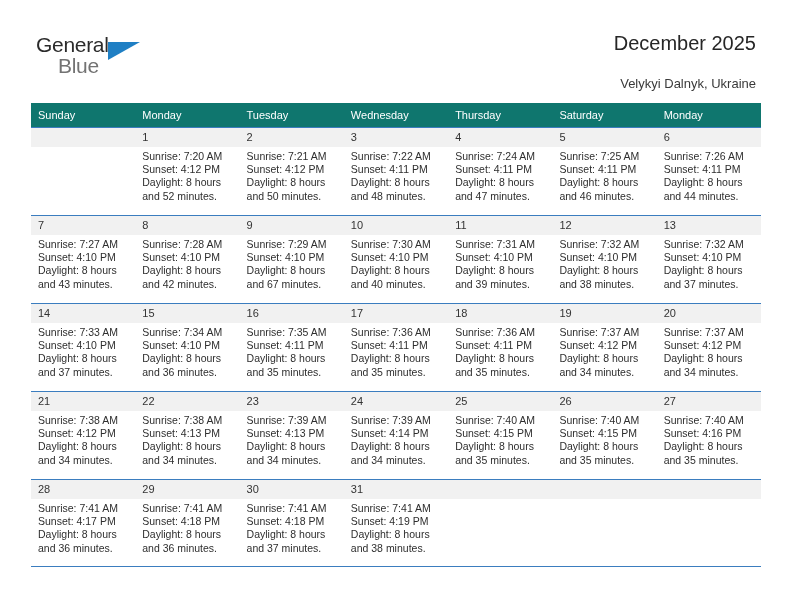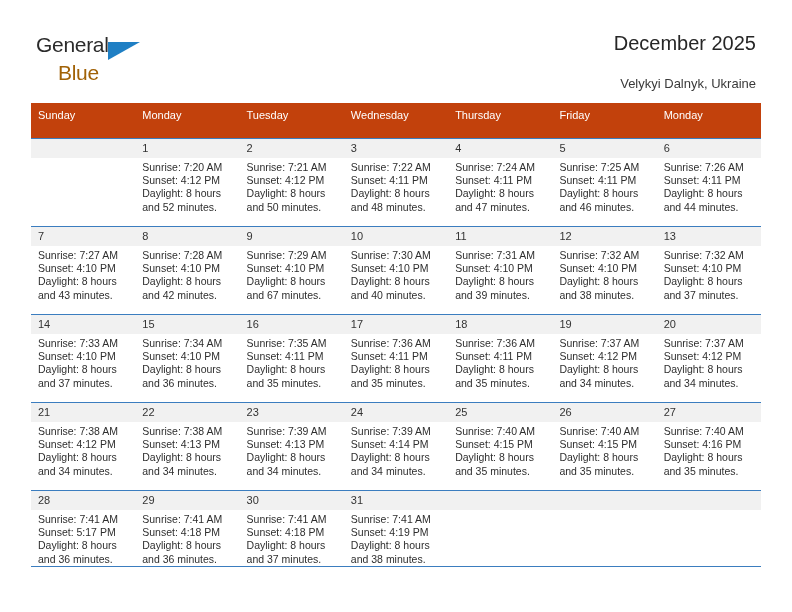--- a/index.html
+++ b/index.html
@@ -44,23 +44,22 @@
     letter-spacing: -0.3px;
     color: #2b2b2b;
     font-family: "Liberation Sans", sans-serif;
   }
   .logo-blue {
     position: absolute;
     left: 22px;
     top: 21px;
     font-size: 21px;
     letter-spacing: -0.3px;
-    color: #a16207;
+    color: #737373;
     font-family: "Liberation Sans", sans-serif;
-    margin-top: 7px;
   }
   .logo-triangle {
     position: absolute;
     left: 72px;
     top: 9px;
     width: 0;
     height: 0;
     border-left: 32px solid #1f7fc4;
     border-bottom: 18px solid transparent;
     border-top: 0px solid transparent;
@@ -88,26 +87,26 @@
   
   .calendar {
     position: absolute;
     left: 31px;
     top: 103px;
     width: 730px;
     border-collapse: collapse;
     table-layout: fixed;
   }
   .calendar th {
-    background: #c2410c;
+    background: #0f766e;
     color: #ffffff;
     font-size: 11px;
     font-weight: normal;
     text-align: left;
-    padding: 5px 0 16px 7px;
+    padding: 5px 0 5px 7px;
     height: 14px;
     border: none;
   }
   .calendar td {
     width: 104.28px;
     vertical-align: top;
     padding: 0;
     border: none;
     background: #ffffff;
   }
@@ -169,21 +168,21 @@
   </div>
 
   <table class="calendar">
     <thead>
       <tr>
         <th>Sunday</th>
         <th>Monday</th>
         <th>Tuesday</th>
         <th>Wednesday</th>
         <th>Thursday</th>
-        <th>Friday</th>
+        <th>Saturday</th>
         <th>Monday</th>
       </tr>
     </thead>
     <tbody>
         <tr class="week-row">
           <td class="blank">
             <div class="cell-inner">
               <div class="daynum empty">&nbsp;</div>
               <div class="lines">
                 <div></div>
@@ -496,21 +495,21 @@
               </div>
             </div>
           </td>
         </tr>
         <tr class="week-row">
           <td>
             <div class="cell-inner">
               <div class="daynum">28</div>
               <div class="lines">
                 <div>Sunrise: 7:41 AM</div>
-                <div>Sunset: 5:17 PM</div>
+                <div>Sunset: 4:17 PM</div>
                 <div>Daylight: 8 hours</div>
                 <div>and 36 minutes.</div>
               </div>
             </div>
           </td>
           <td>
             <div class="cell-inner">
               <div class="daynum">29</div>
               <div class="lines">
                 <div>Sunrise: 7:41 AM</div>

